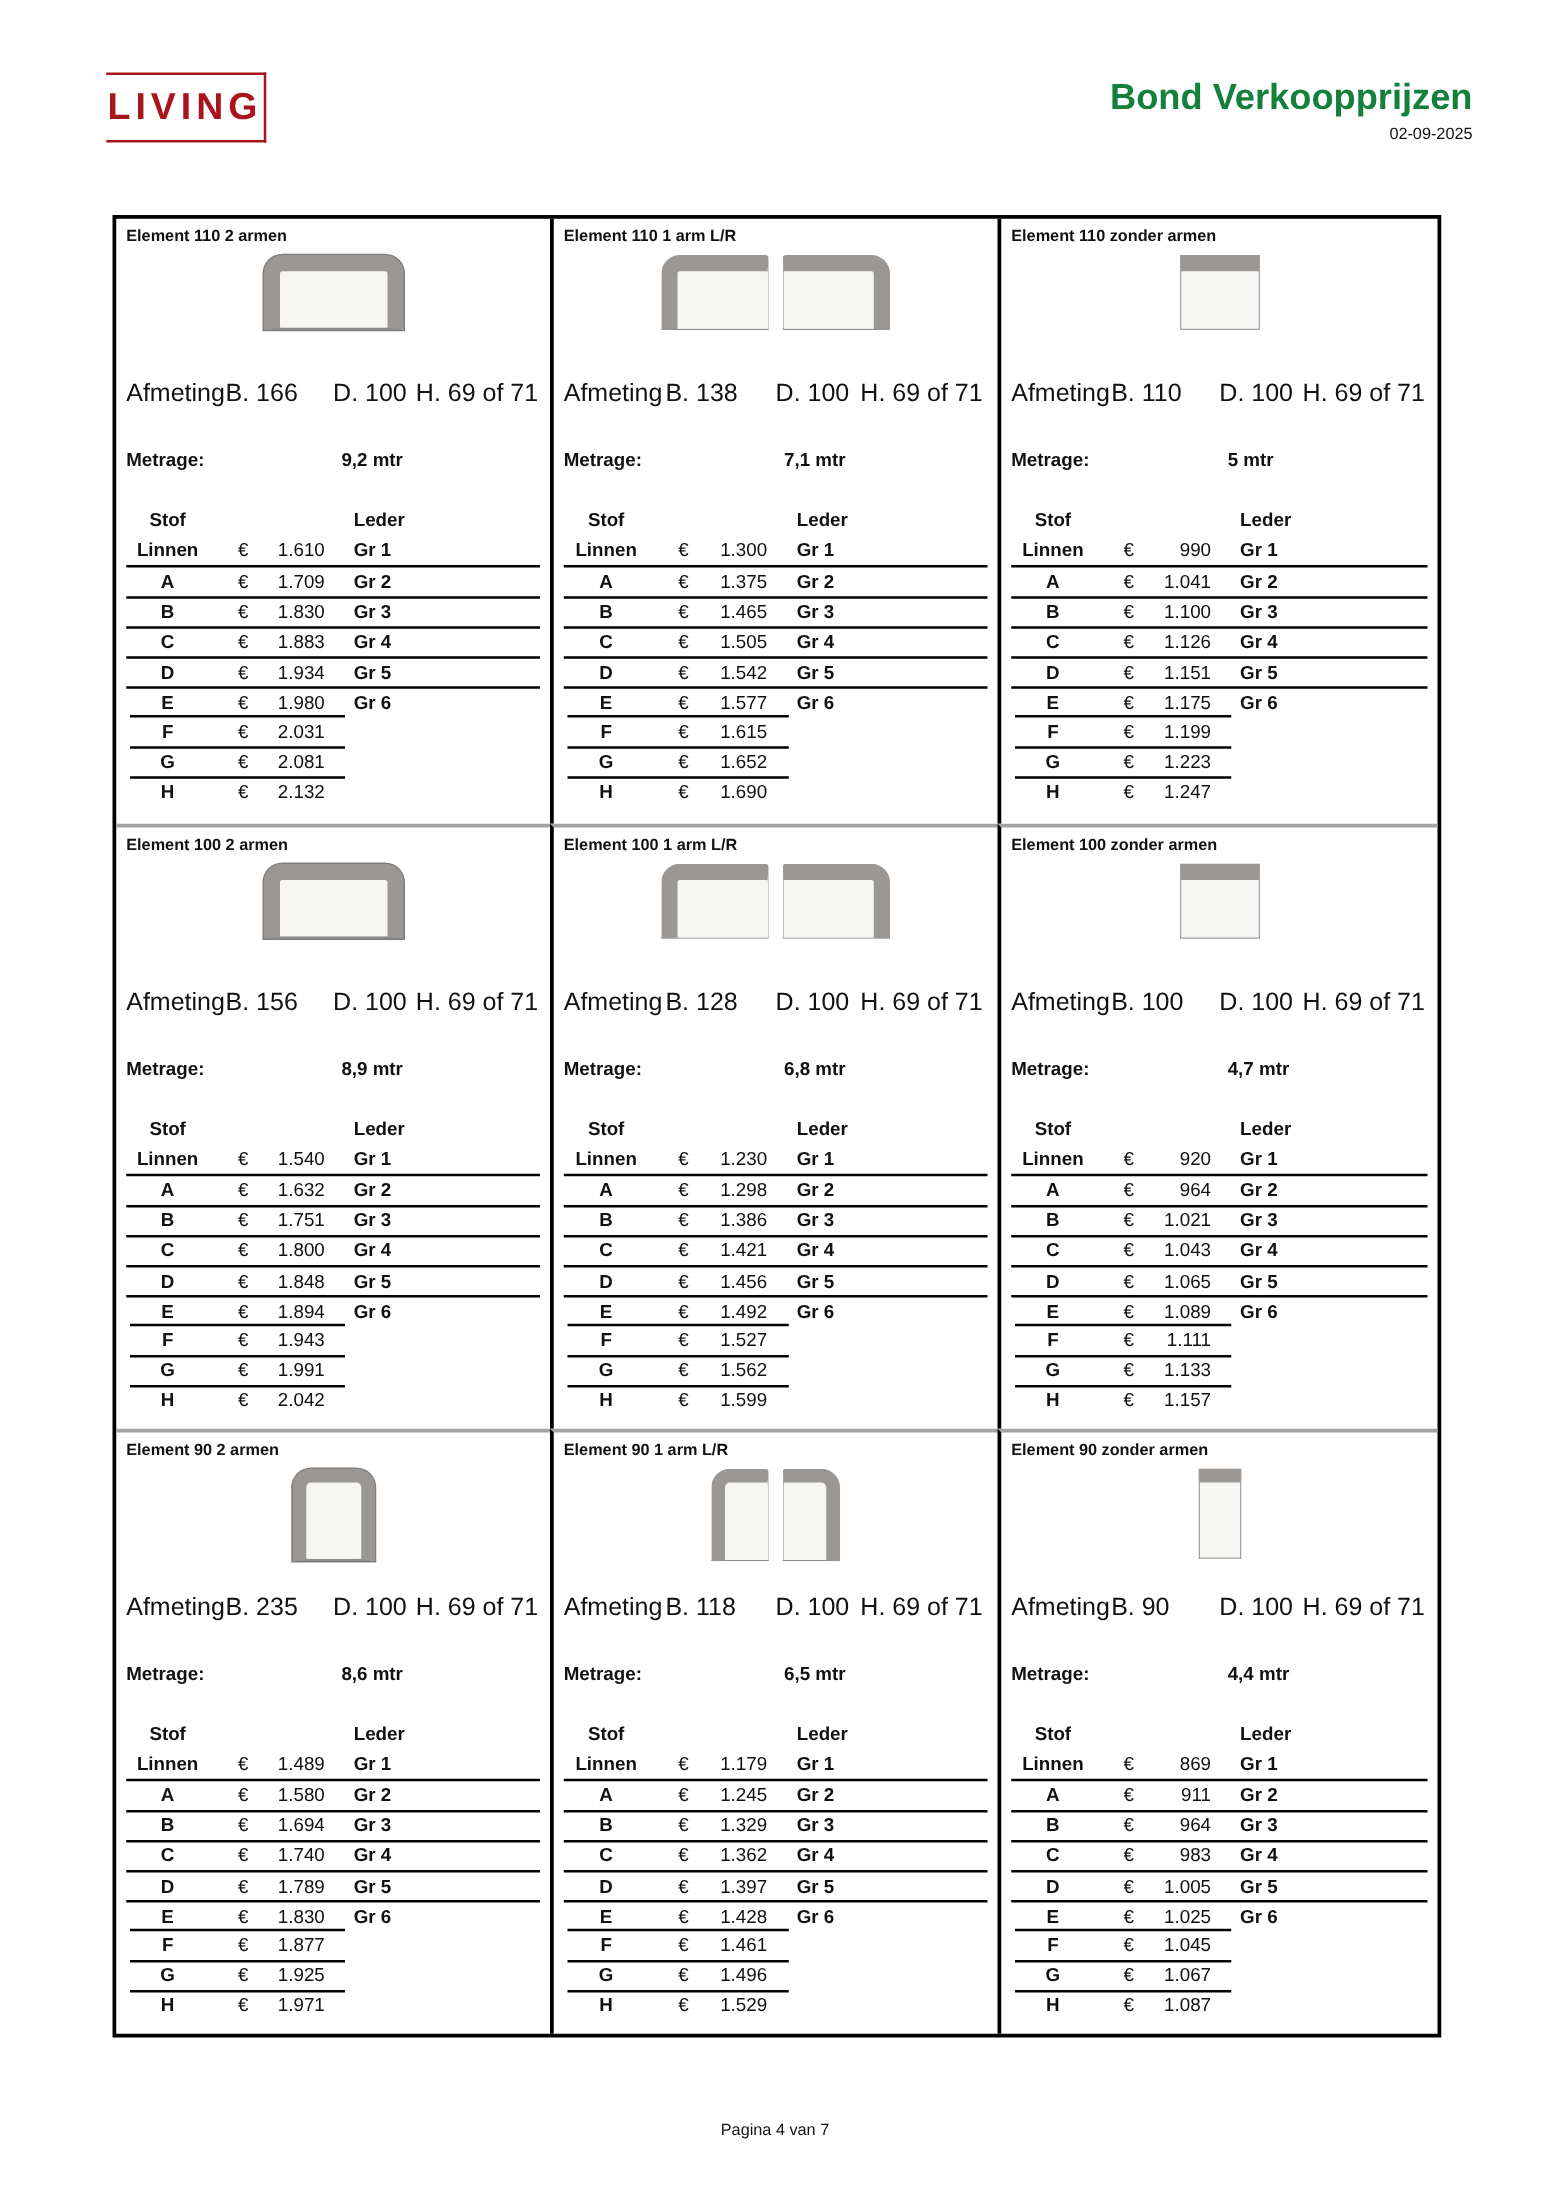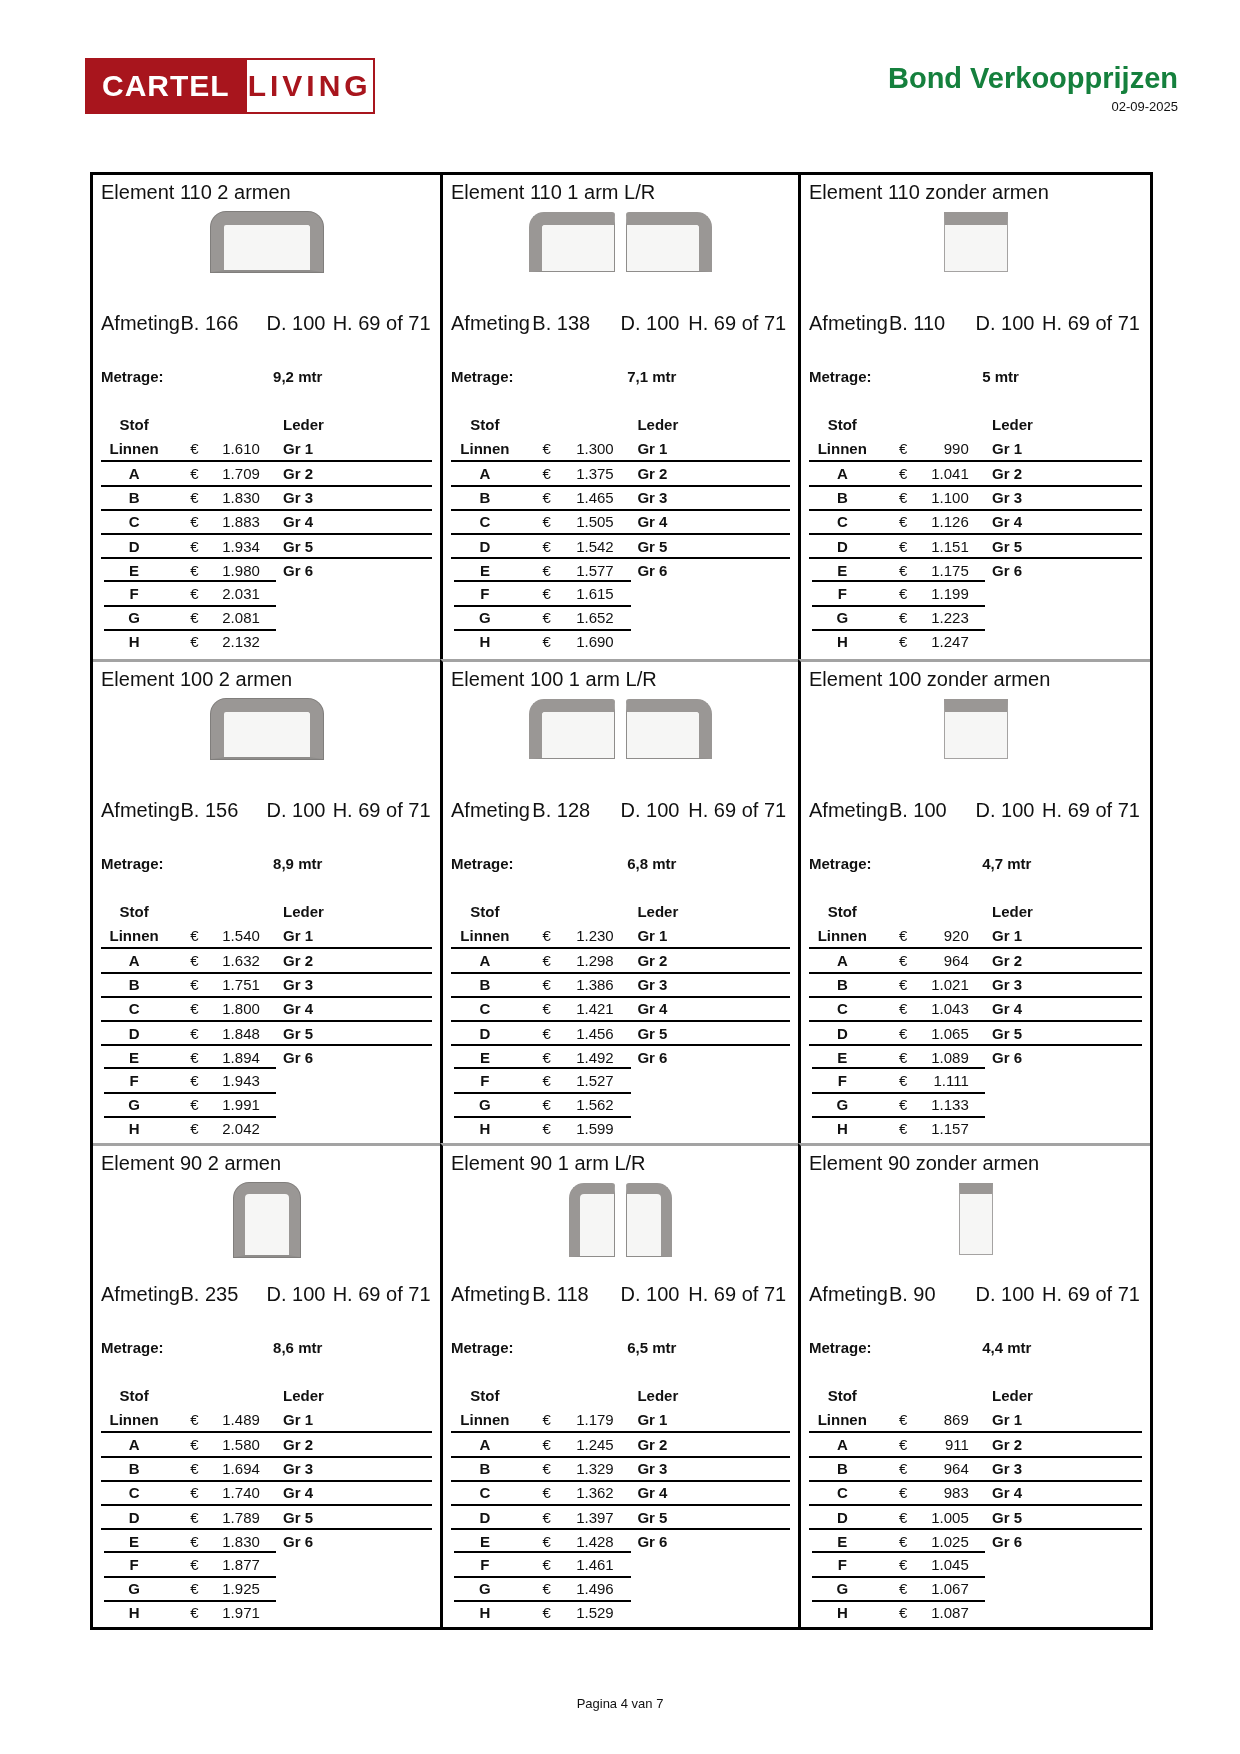--- a/index.html
+++ b/index.html
@@ -28,21 +28,21 @@
   
   .grid {
     position: absolute; left: 90px; top: 172px; width: 1063px; height: 1458px;
     display: grid; grid-template-columns: 347px 358px 1fr;
     grid-template-rows: repeat(3, 1fr); border: 3px solid #000; background: #fff;
   }
   .cell { border-left: 3px solid #000; border-top: 3px solid #a3a3a3; padding: 5px 8px; overflow: hidden; }
   .cell:nth-child(3n+1) { border-left: none; }
   .cell:nth-child(-n+3) { border-top: none; }
 
-  .cell-title { font-size: 20px; font-weight: 400; margin-top: 1px; }
+  .cell-title { font-size: 13px; font-weight: 700; margin-top: 1px; }
 
   
   .sofa-area { height: 74px; margin-top: 8px; display: flex; align-items: flex-start; justify-content: center; gap: 11px; }
   .sofa-two {
     background: #f6f6f5; border: 13px solid #9a9795; border-bottom: 2px solid #8f8d8b;
     border-radius: 15px 15px 0 0; box-shadow: 0 0 0 1px #807e7c;
   }
   .sofa-two.wide   { width: 112px; height: 60px; }
   .sofa-two.narrow { width: 66px;  height: 74px; border-width: 11px; border-bottom-width: 2px; }
   .sofa-piece { background: #f6f6f5; border: 1px solid #8f8d8b; border-top: 13px solid #9a9795; }
@@ -80,21 +80,20 @@
     position: absolute; left: 0; top: 1696px; width: 100%;
     text-align: center; font-size: 13px; font-weight: 400;
   }
 </style>
 </head>
 <body>
 
 <div class="page">
 
   <div class="logo">
-    <span class="logo-left">CARTEL</span>
     <span class="logo-right">LIVING</span>
   </div>
 
   <div class="title-block">
     <div class="doc-title">Bond Verkoopprijzen</div>
     <div class="doc-date">02-09-2025</div>
   </div>
 
   <div class="grid" id="grid">
   <div class="cell">

